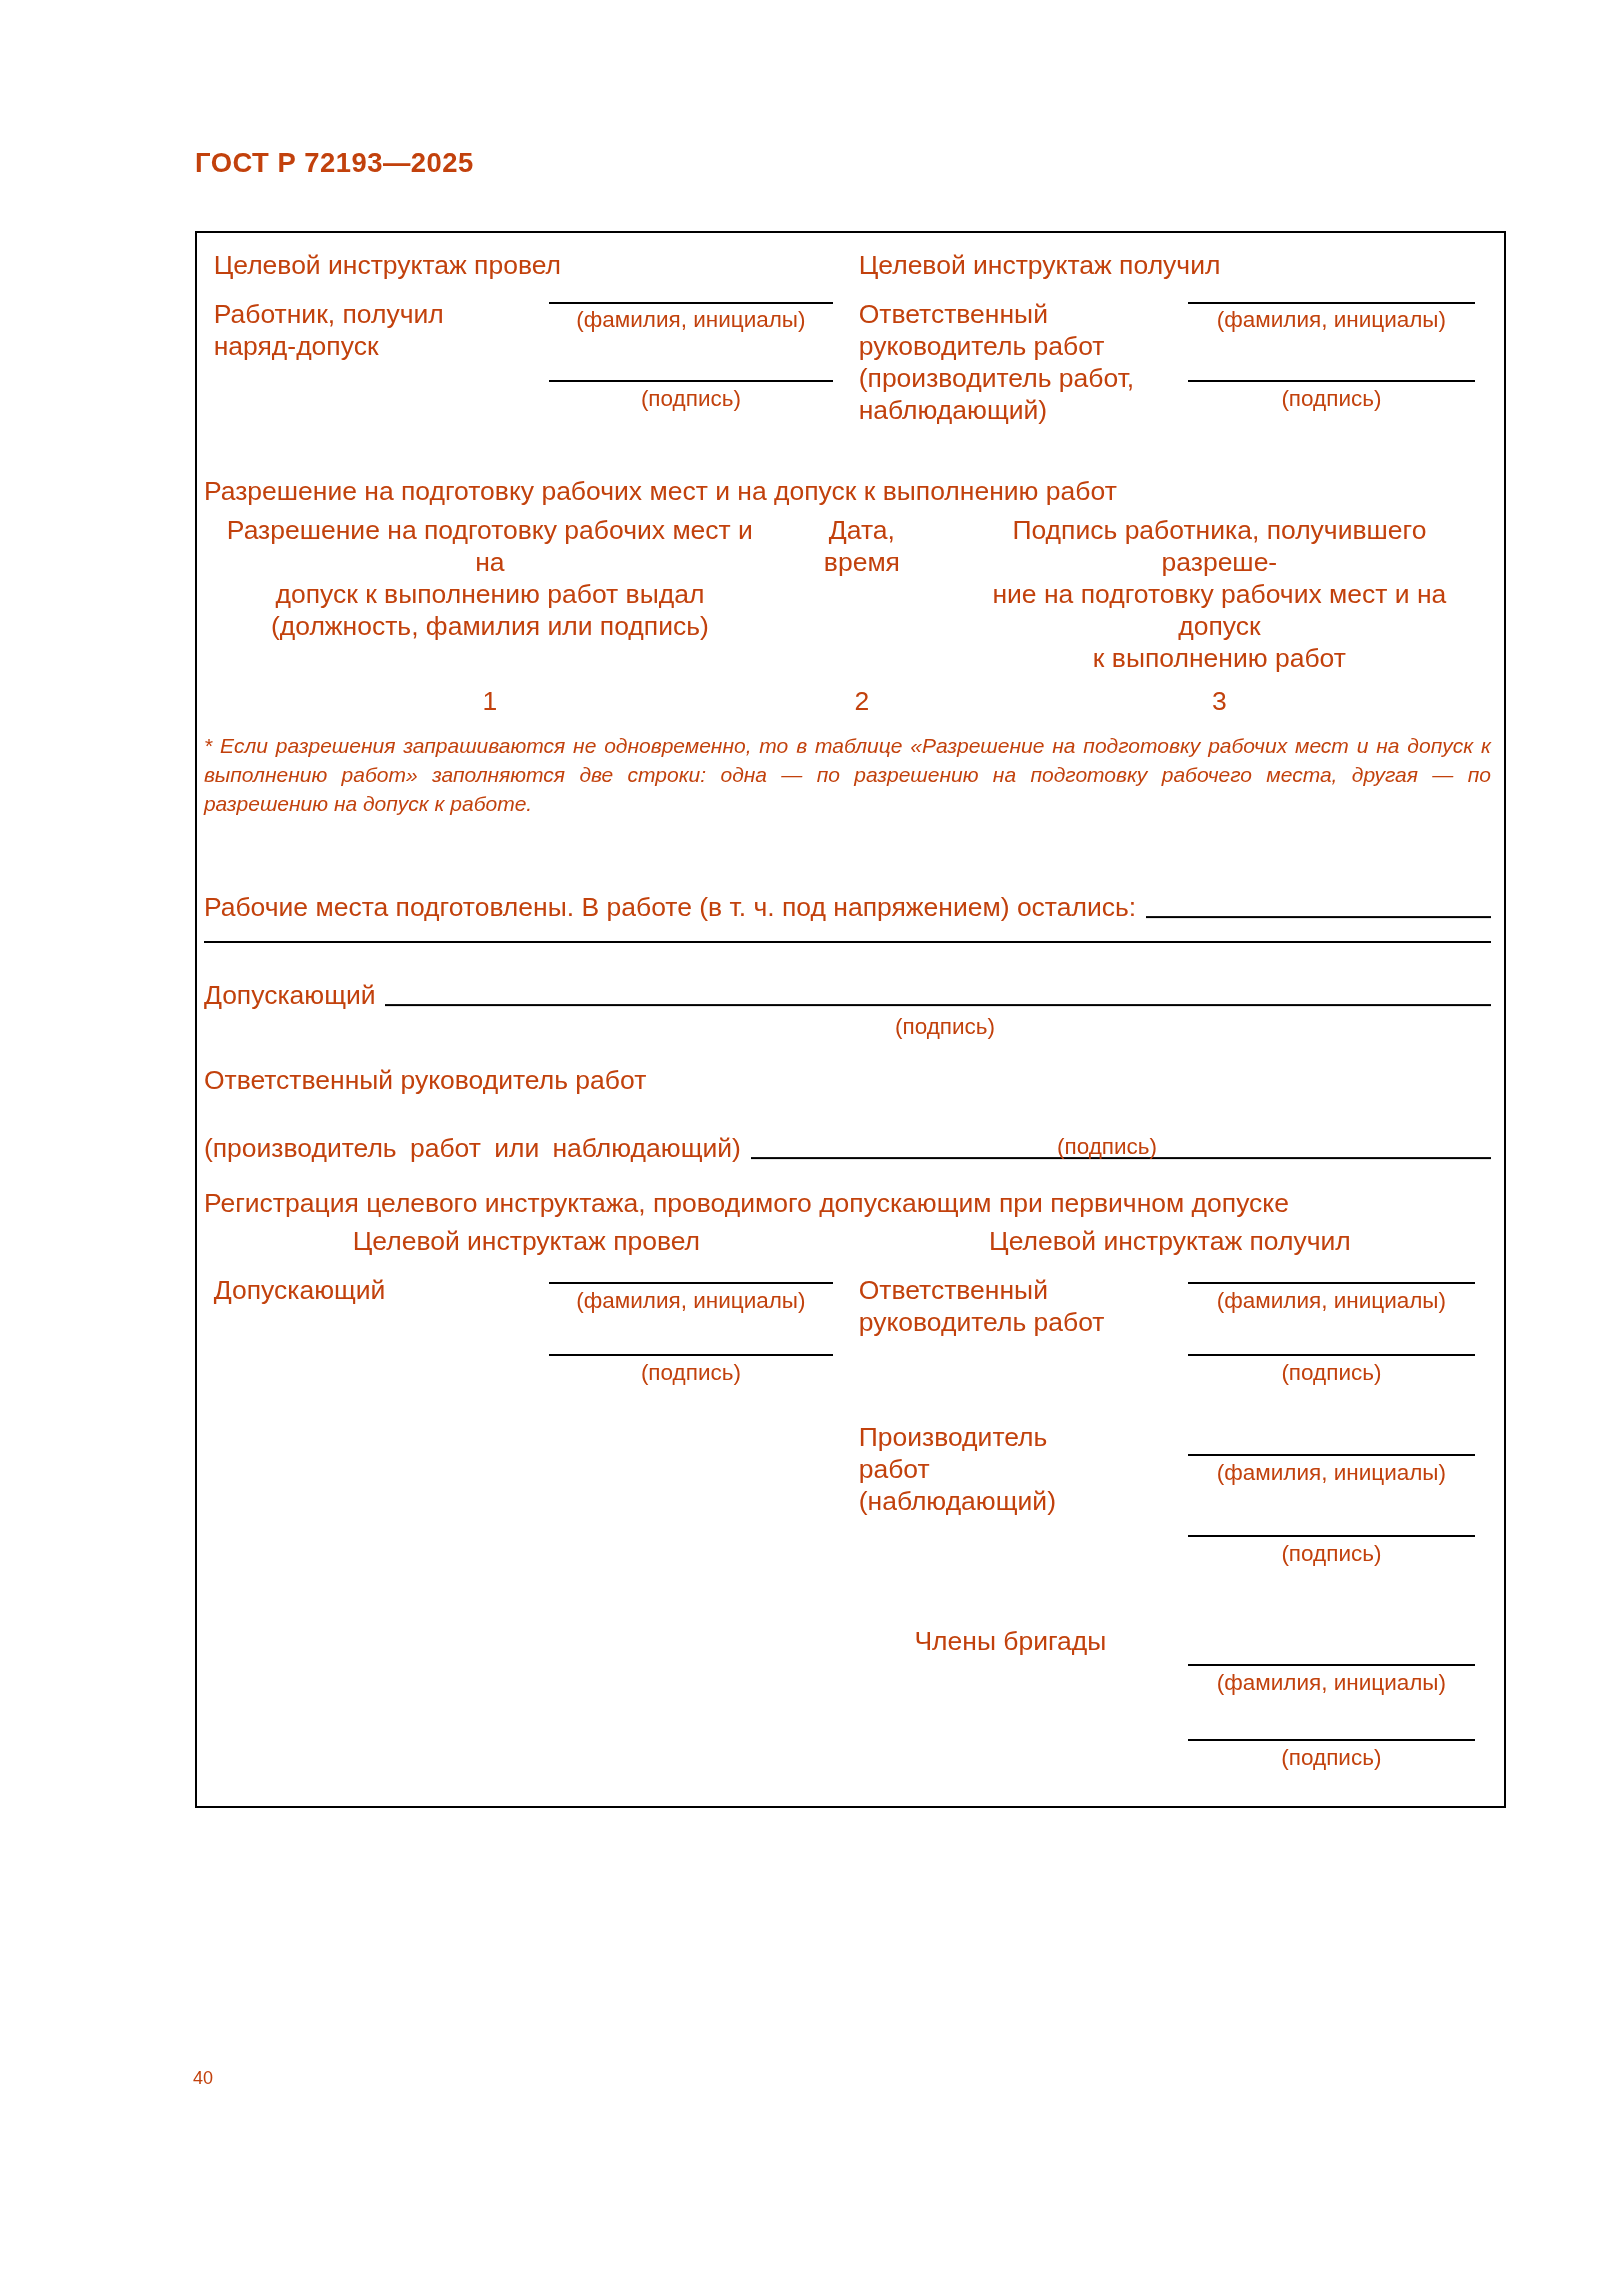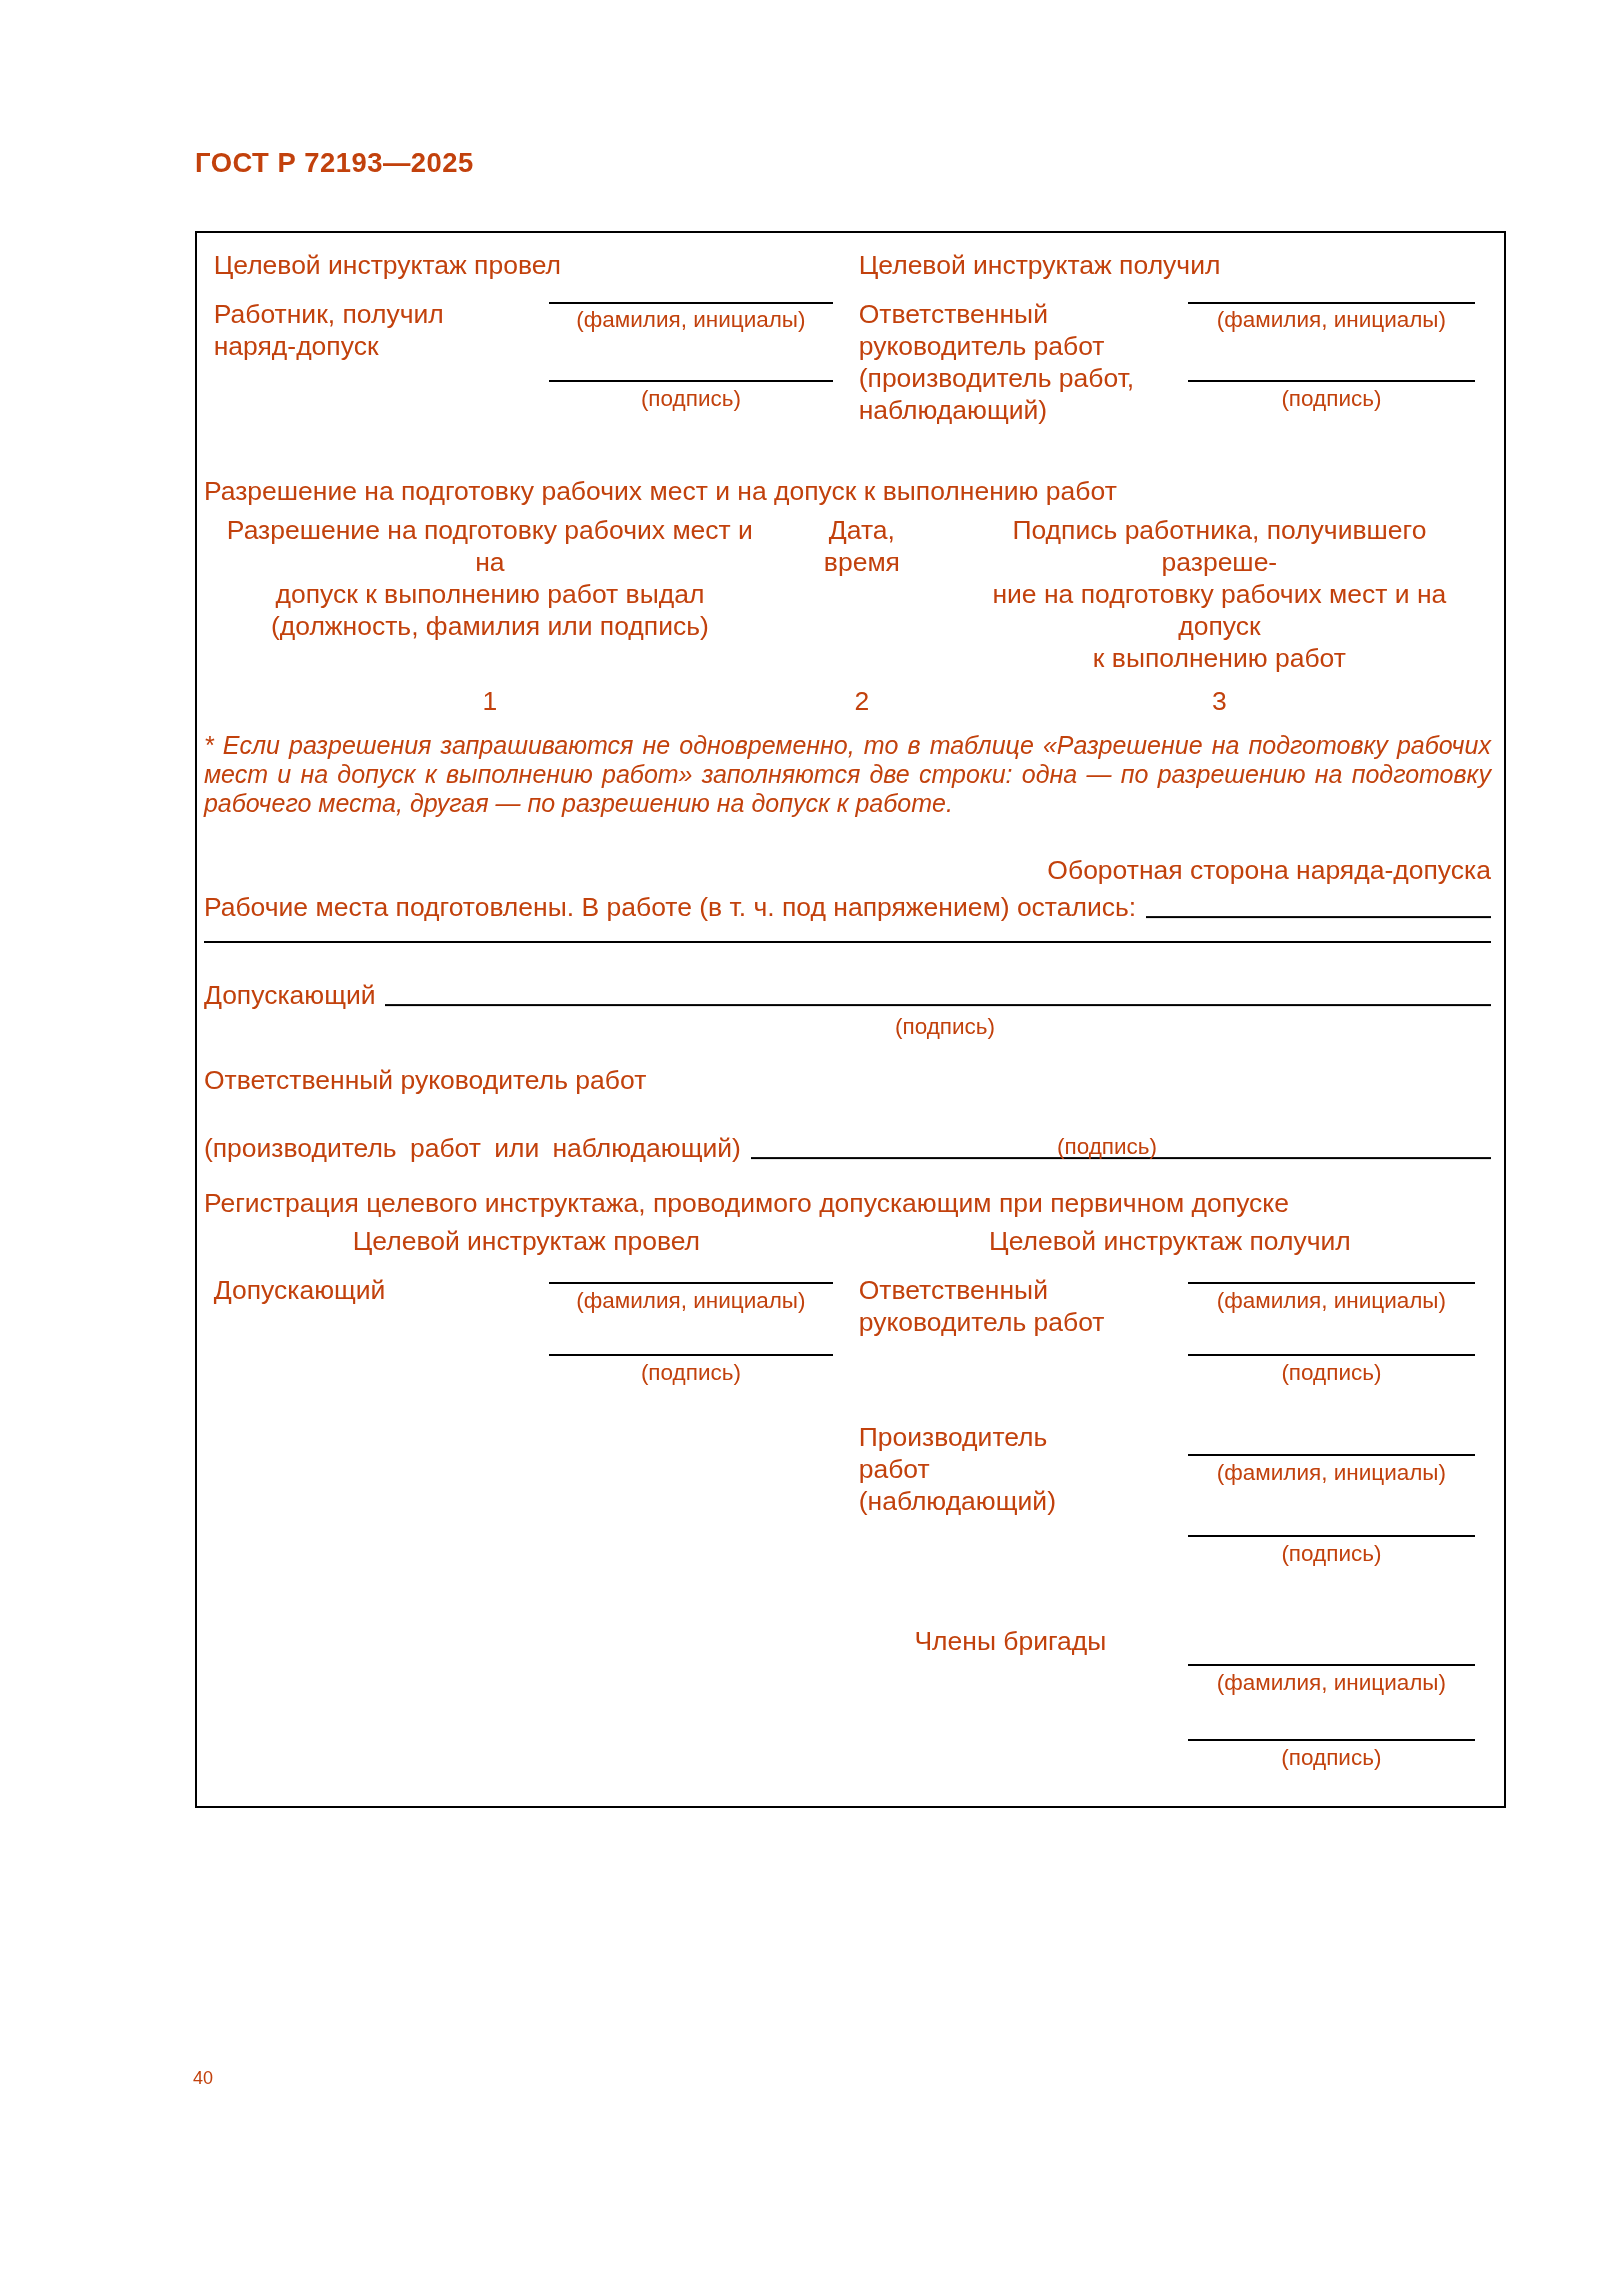--- a/index.html
+++ b/index.html
@@ -29,21 +29,21 @@
   .sig-line { border-bottom:2px solid #000; height:0; }
   .sig-cap { font-size:22.5px; line-height:25.5px; margin-top:3.9px; }
 
   .flex-line { display:flex; align-items:flex-end; width:1287px; font-size:26.5px; line-height:32px; }
   .fill { flex:1 1 auto; border-bottom:2px solid #000; margin-left:9.8px; transform:translateY(-4.9px); }
   .hr { width:1287px; border-top:2px solid #000; height:0; }
   .caption-under { font-size:22.5px; text-align:center; }
 
   .section-heading { font-size:26.5px; line-height:31px; width:1287px; }
   .right-note { font-size:26.5px; width:1287px; text-align:right; }
-  .footnote { font-size:25px; line-height:29px; font-style:italic; width:1287px; text-align:justify; }
+  .footnote { font-size:21px; line-height:29px; font-style:italic; width:1287px; text-align:justify; }
   .spread { word-spacing:5.9px;margin-top:34px; }
 </style>
 </head>
 <body>
 
 <div class="page">
 
   <div class="gost-header">ГОСТ Р 72193—2025</div>
 
   <div class="form">
@@ -118,21 +118,20 @@
       <tr style="height:47px;">
         <td class="b-all"></td>
         <td class="b-all"></td>
         <td class="b-all"></td>
       </tr>
     </tbody>
       </table>
 
     <div class="footnote" style="left:6.9px; top:498px;">* Если разрешения запрашиваются не одновременно, то в таблице «Разрешение на подготовку рабочих мест и на допуск к выполнению работ» заполняются две строки: одна — по разрешению на подготовку рабочего места, другая — по разрешению на допуск к работе.</div>
 
-    <div class="right-note" style="left:6.9px; top:622px;">Оборотная сторона наряда-допуска</div>
 
     <div class="flex-line" style="left:6.9px; top:658px;">
       <span>Рабочие места подготовлены. В работе (в т. ч. под напряжением) остались:</span>
       <span class="fill"></span>
     </div>
     <div class="hr" style="left:6.9px; top:708px;"></div>
 
     <div class="flex-line" style="left:6.9px; top:746px;">
       <span>Допускающий</span>
       <span class="fill"></span>

